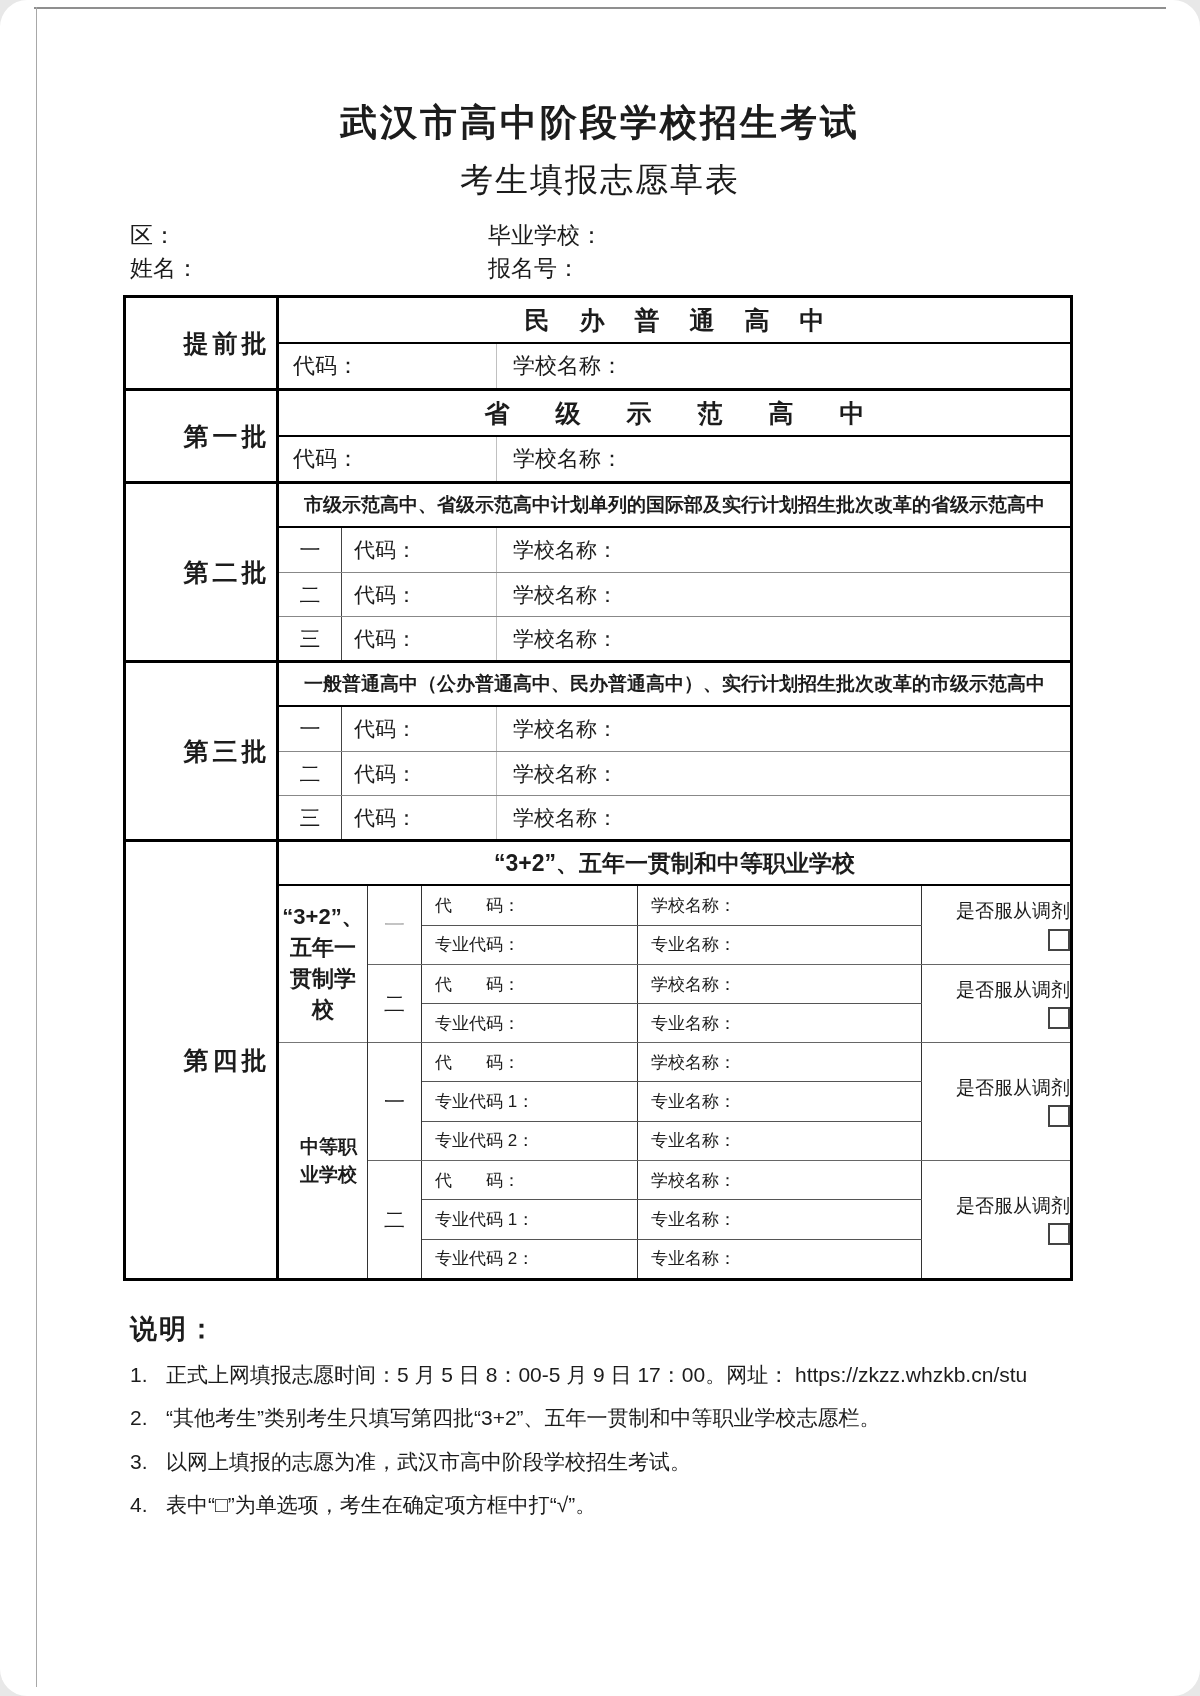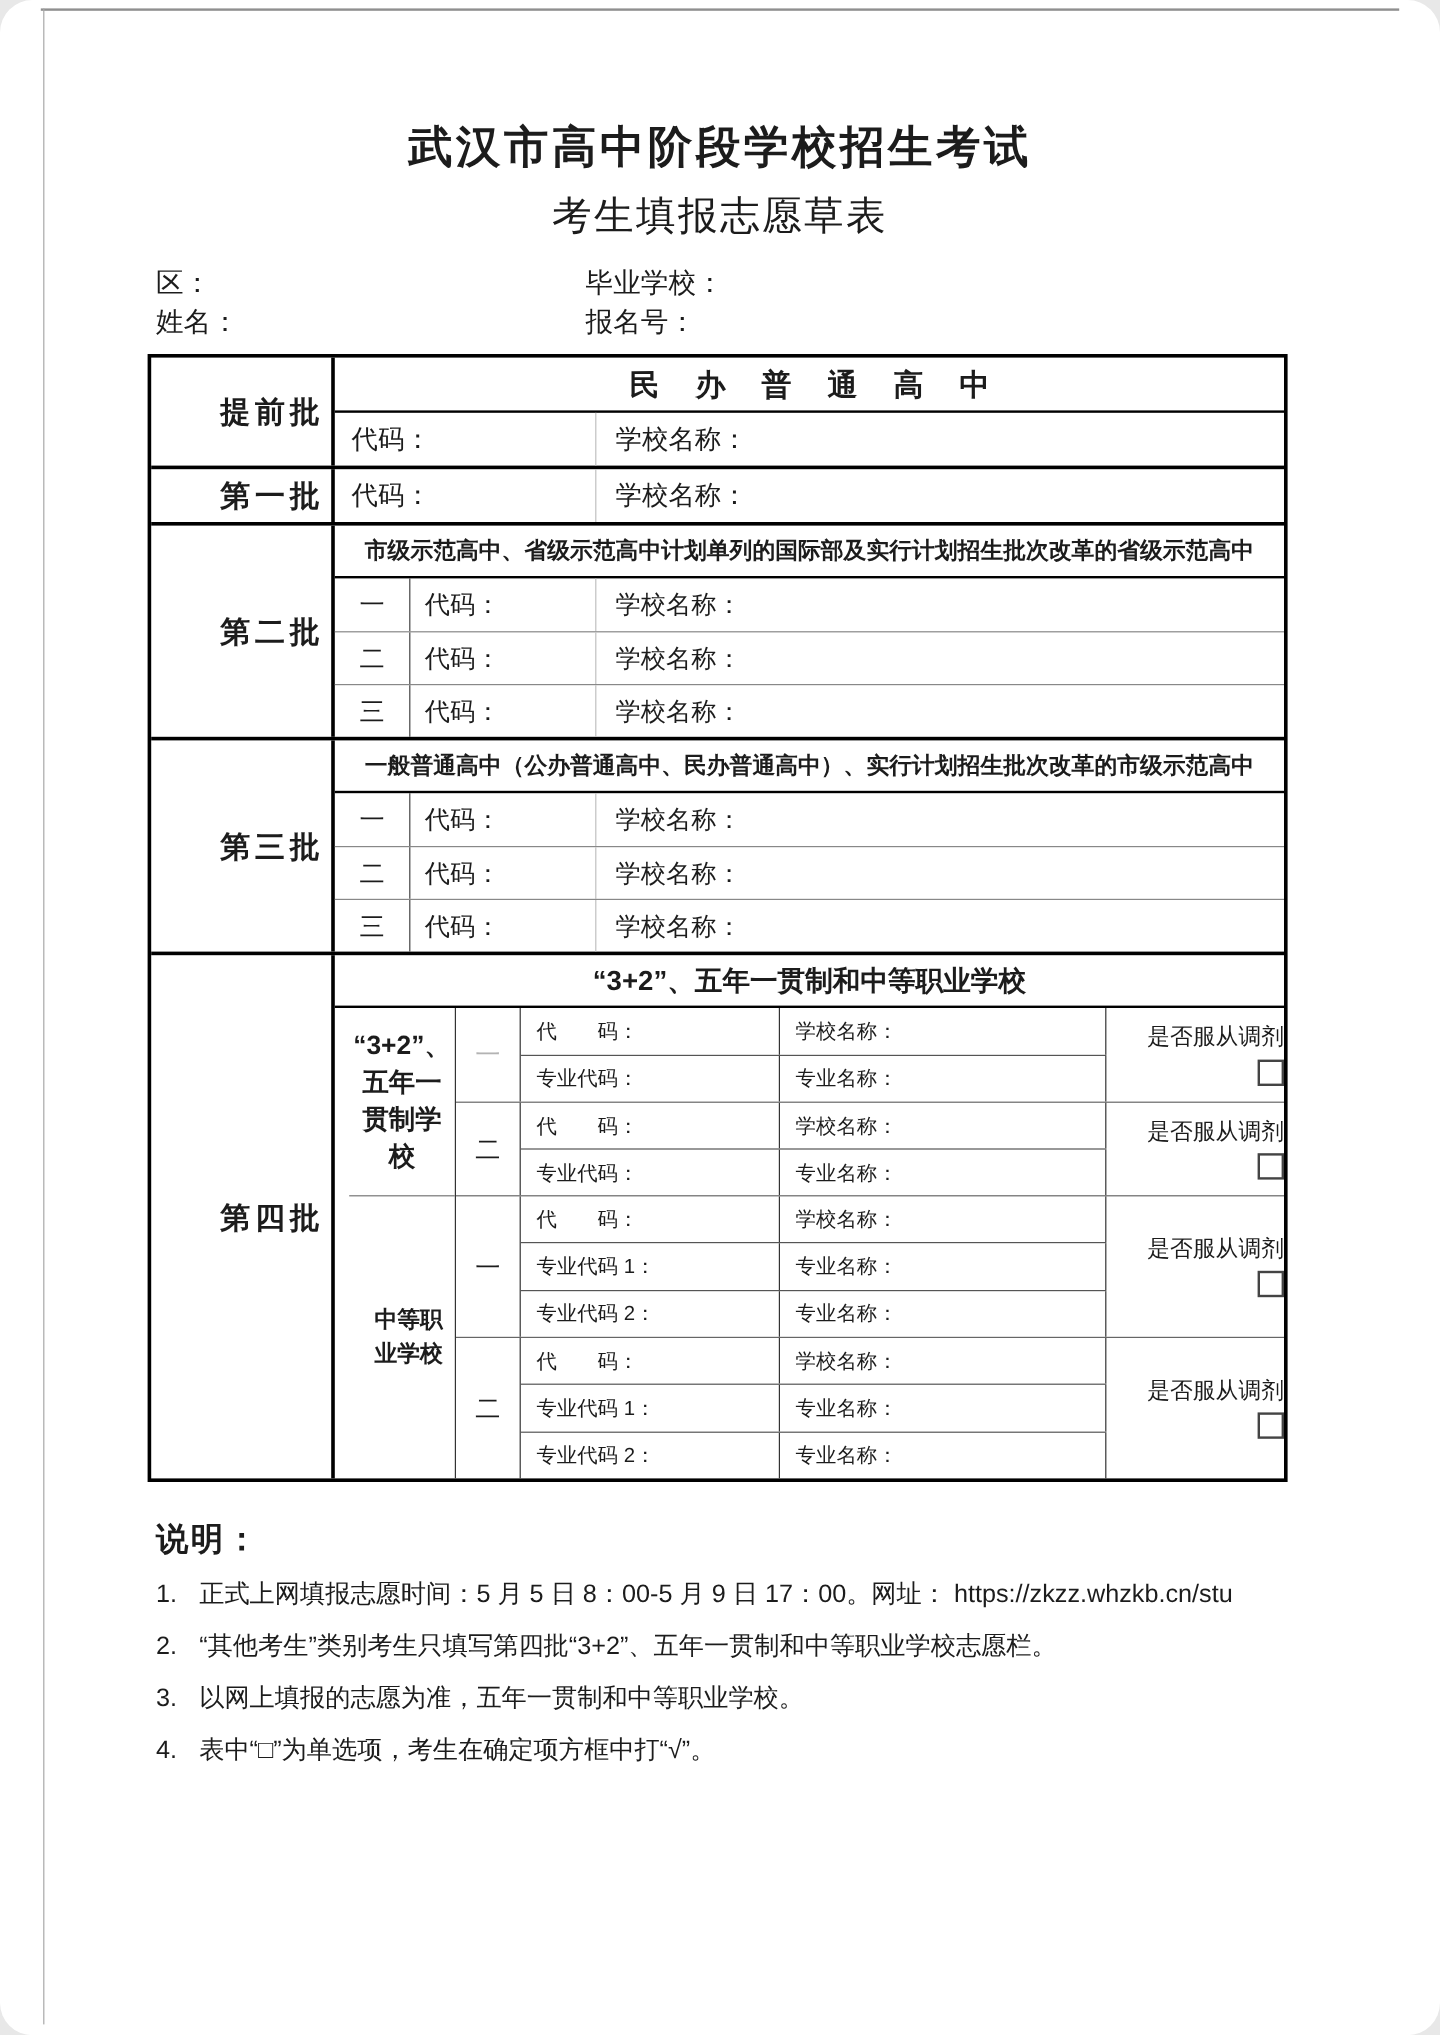--- a/index.html
+++ b/index.html
@@ -44,21 +44,21 @@
   .code-row { height:44px; display:flex; align-items:stretch; font-size:22px; }
   .code-cell { width:218px; border-right:1px solid #c0c0c0; display:flex; align-items:center; padding-left:14px; }
   .name-cell { flex:1; display:flex; align-items:center; padding-left:16px; }
 
   .sub-row { height:44px; display:flex; font-size:21px; }
   .sub-row + .sub-row { border-top:1px solid #888; }
   .marker-cell { width:63px; border-right:1px solid #444; display:flex; align-items:center; justify-content:center; font-size:21px; }
   .code-cell2 { width:155px; border-right:1px solid #c0c0c0; display:flex; align-items:center; padding-left:12px; }
 
   
-  .b4-body { display:flex; min-width:0;margin-left:12px; }
+  .b4-body { display:flex; min-width:0; }
   .sub-label-col { width:89px; border-right:1px solid #333; display:flex; flex-direction:column; flex-shrink:0; }
   .sub32-label {
     height:157px; border-bottom:1px solid #777;
     display:flex; align-items:center; justify-content:center; text-align:center;
     font-weight:bold; font-size:22px; line-height:1.4; padding:0 9px;
   }
   .subsec-label {
     flex:1; display:flex; align-items:center; justify-content:center; text-align:right;
     font-weight:bold; font-size:19px; line-height:1.45; padding:0 10px;
   }
@@ -118,20 +118,23 @@
         <div class="code-row">
           <div class="code-cell">代码：</div>
           <div class="name-cell">学校名称：</div>
         </div>
       </div>
     </div>
 
     <div class="batch">
       <div class="batch-label">第一批</div>
       <div class="batch-content">
+        <div class="cat-row">
+          <span class="sp-wider">省级示范高中</span>
+        </div>
         <div class="code-row">
           <div class="code-cell">代码：</div>
           <div class="name-cell">学校名称：</div>
         </div>
       </div>
     </div>
 
     <div class="batch">
       <div class="batch-label">第二批</div>
       <div class="batch-content">
@@ -279,20 +282,20 @@
     <div class="note-item">
       <span class="note-num">1.</span>
       <span>正式上网填报志愿时间：5 月 5 日 8：00-5 月 9 日 17：00。网址： https://zkzz.whzkb.cn/stu</span>
     </div>
     <div class="note-item">
       <span class="note-num">2.</span>
       <span>“其他考生”类别考生只填写第四批“3+2”、五年一贯制和中等职业学校志愿栏。</span>
     </div>
     <div class="note-item">
       <span class="note-num">3.</span>
-      <span>以网上填报的志愿为准，五年一贯制和中等职业学校。</span>
+      <span>以网上填报的志愿为准，武汉市高中阶段学校招生考试。</span>
     </div>
     <div class="note-item">
       <span class="note-num">4.</span>
       <span>表中“□”为单选项，考生在确定项方框中打“√”。</span>
     </div>
   </div>
 </div>
 
 </body></html>

